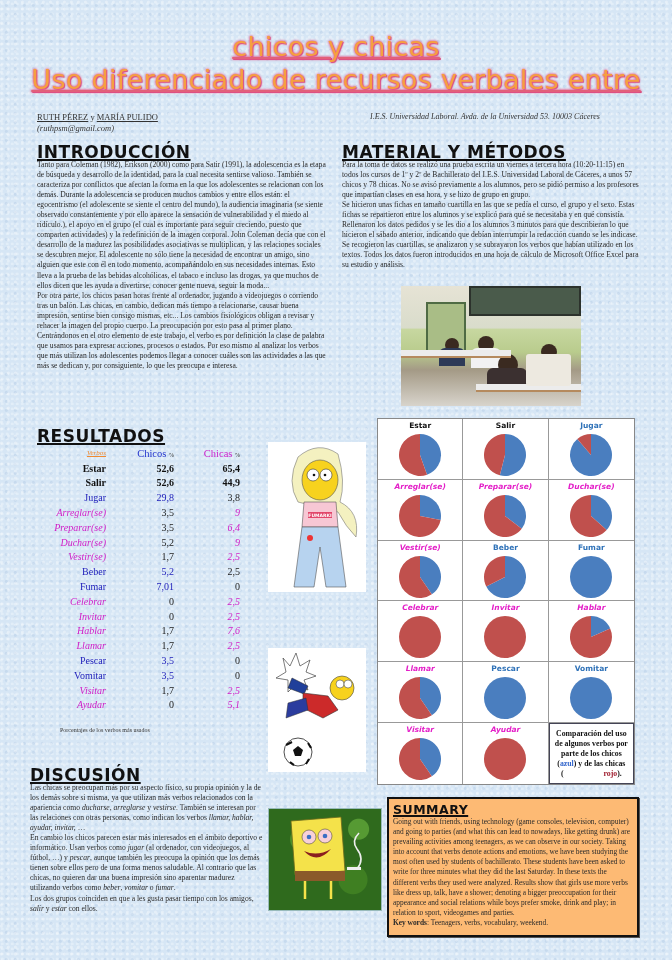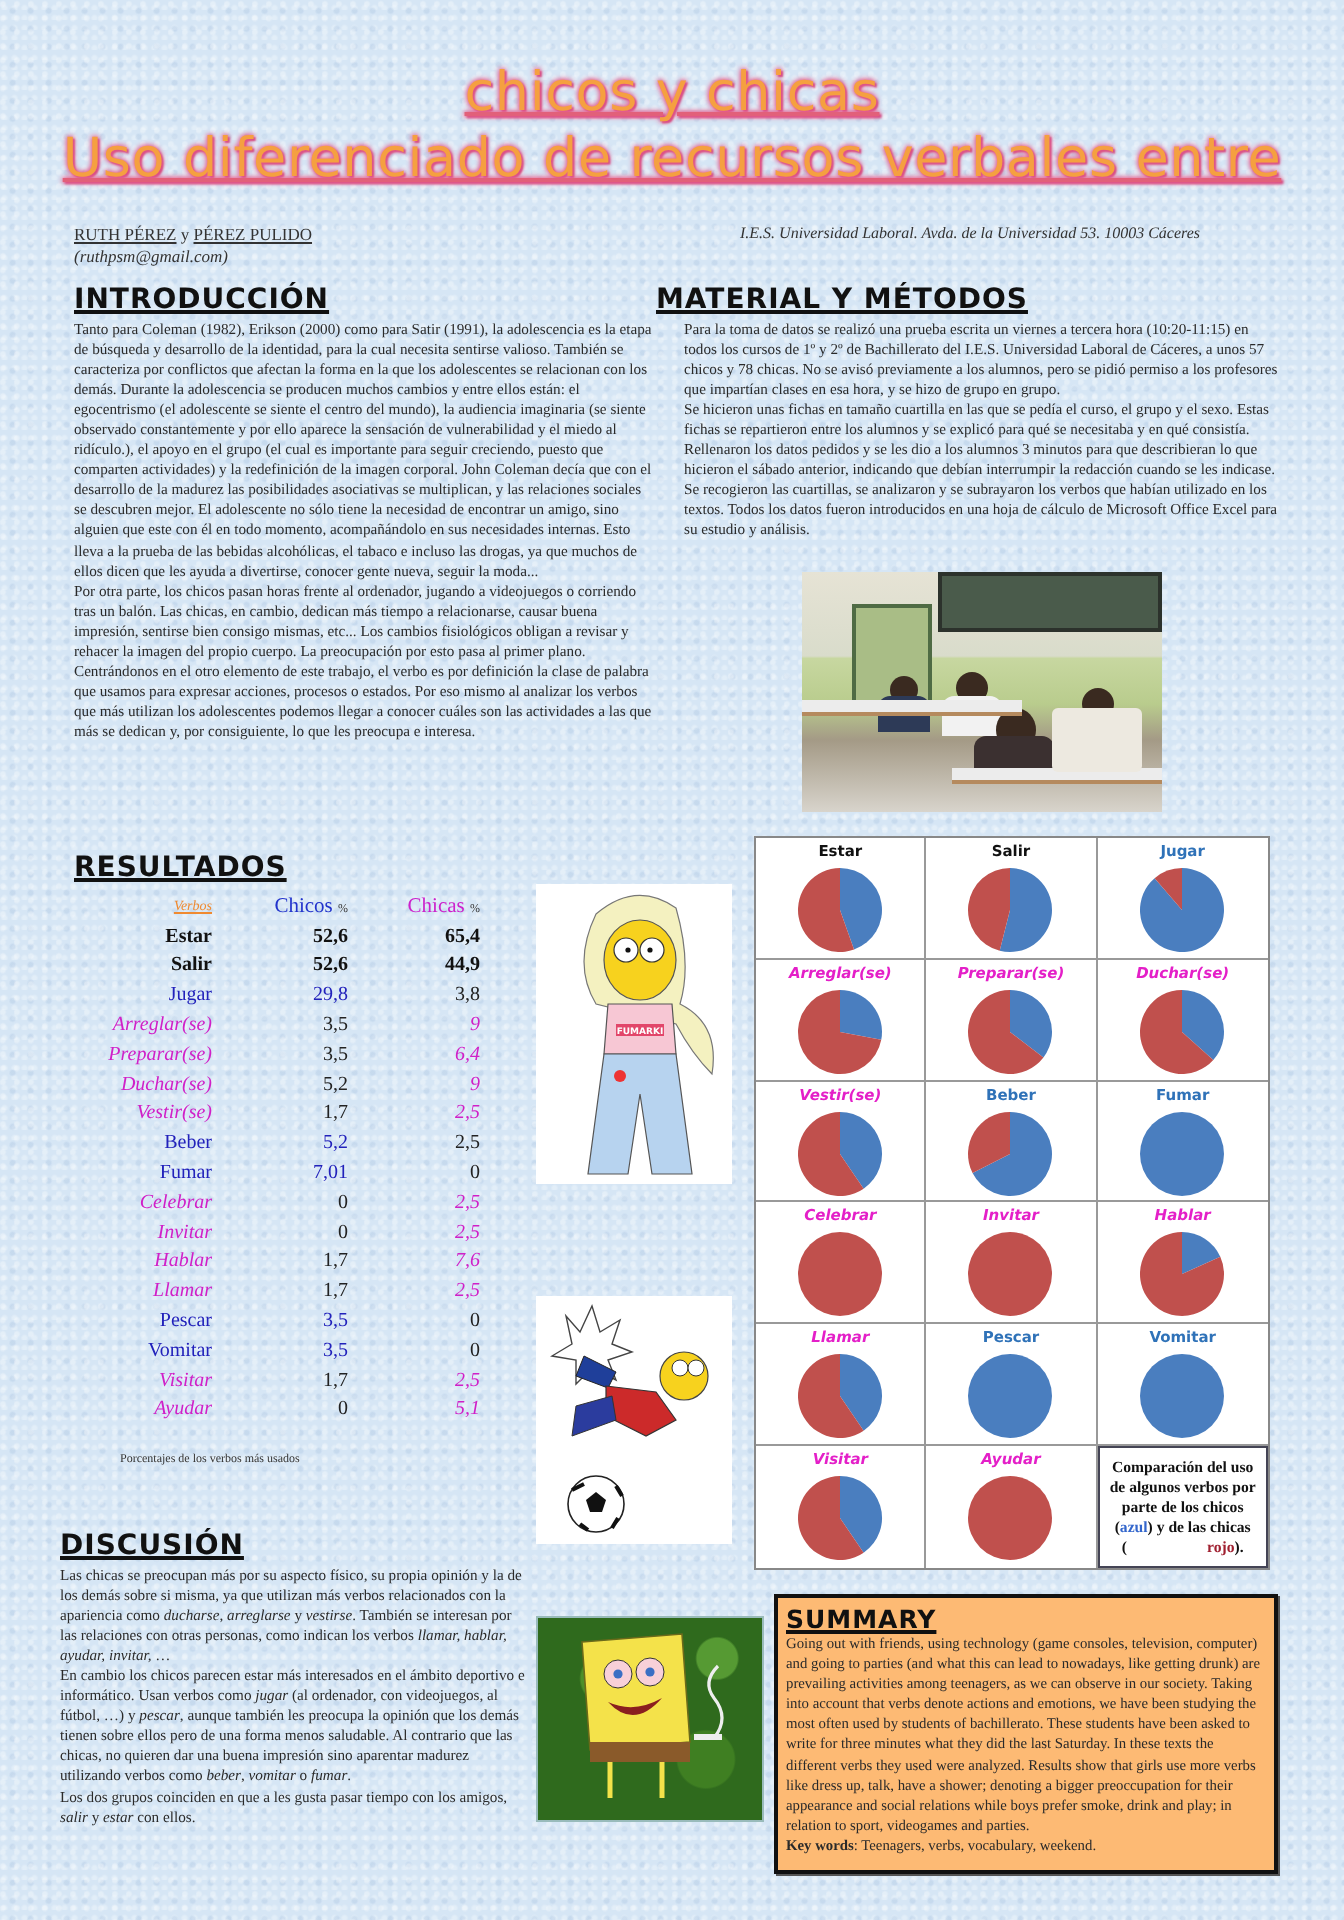--- a/index.html
+++ b/index.html
@@ -28,21 +28,21 @@
     text-shadow: 0 0 2px #e65c8c, 0 0 3px #e65c8c, 1px 1px 1px #d0407a;
   }
   .authors { left: 37px; top: 112px; font-size: 8.5px; line-height: 11px; color: #333; }
   .authors u { text-decoration: underline; }
   .authors .email { font-style: italic; }
   .inst { left: 370px; top: 112px; font-size: 8px; font-style: italic; color: #333; }
 
   h2.sec {
     position: absolute;
     font-family: "DejaVu Sans", sans-serif; font-weight: bold;
-    font-size: 14px; color: #111; letter-spacing: 0.5px;
+    font-size: 17px; color: #111; letter-spacing: 0.5px;
     text-decoration: underline; text-decoration-thickness: 2px;
   }
   .para {
     position: absolute;
     font-size: 7.6px; line-height: 10.05px; color: #2a2a2a;
     text-align: left;
   }
   .para p { margin: 0; }
 
   
@@ -117,33 +117,33 @@
   }
 </style>
 </head>
 <body>
 
 <div class="title">
   <div>chicos y chicas</div>
   <div>Uso diferenciado de recursos verbales entre</div>
 </div>
 <div class="abs authors">
-  <u>RUTH PÉREZ</u><span> y </span><u>PÉREZ PULIDO</u><br>
+  <u>RUTH PÉREZ</u><span> y </span><u>MARÍA PULIDO</u><br>
   <span class="email">(ruthpsm@gmail.com)</span>
 </div>
 <div class="abs inst">I.E.S. Universidad Laboral. Avda. de la Universidad 53. 10003 Cáceres</div>
 
 <h2 class="sec" style="left:37px; top:142px;">INTRODUCCIÓN</h2>
 <div class="para" style="left:37px; top:160px; width:290px;">
   <p>Tanto para Coleman (1982), Erikson (2000) como para Satir (1991), la adolescencia es la etapa de búsqueda y desarrollo de la identidad, para la cual necesita sentirse valioso. También se caracteriza por conflictos que afectan la forma en la que los adolescentes se relacionan con los demás. Durante la adolescencia se producen muchos cambios y entre ellos están: el egocentrismo (el adolescente se siente el centro del mundo), la audiencia imaginaria (se siente observado constantemente y por ello aparece la sensación de vulnerabilidad y el miedo al ridículo.), el apoyo en el grupo (el cual es importante para seguir creciendo, puesto que comparten actividades) y la redefinición de la imagen corporal. John Coleman decía que con el desarrollo de la madurez las posibilidades asociativas se multiplican, y las relaciones sociales se descubren mejor. El adolescente no sólo tiene la necesidad de encontrar un amigo, sino alguien que este con él en todo momento, acompañándolo en sus necesidades internas. Esto lleva a la prueba de las bebidas alcohólicas, el tabaco e incluso las drogas, ya que muchos de ellos dicen que les ayuda a divertirse, conocer gente nueva, seguir la moda...</p>
   <p>Por otra parte, los chicos pasan horas frente al ordenador, jugando a videojuegos o corriendo tras un balón. Las chicas, en cambio, dedican más tiempo a relacionarse, causar buena impresión, sentirse bien consigo mismas, etc... Los cambios fisiológicos obligan a revisar y rehacer la imagen del propio cuerpo. La preocupación por esto pasa al primer plano.</p>
   <p>Centrándonos en el otro elemento de este trabajo, el verbo es por definición la clase de palabra que usamos para expresar acciones, procesos o estados. Por eso mismo al analizar los verbos que más utilizan los adolescentes podemos llegar a conocer cuáles son las actividades a las que más se dedican y, por consiguiente, lo que les preocupa e interesa.</p>
 </div>
 
-<h2 class="sec" style="left:328px; top:142px;">MATERIAL Y MÉTODOS</h2>
+<h2 class="sec" style="left:342px; top:142px;">MATERIAL Y MÉTODOS</h2>
 <div class="para" style="left:342px; top:160px; width:298px;">
   <p>Para la toma de datos se realizó una prueba escrita un viernes a tercera hora (10:20-11:15) en todos los cursos de 1º y 2º de Bachillerato del I.E.S. Universidad Laboral de Cáceres, a unos 57 chicos y 78 chicas. No se avisó previamente a los alumnos, pero se pidió permiso a los profesores que impartían clases en esa hora, y se hizo de grupo en grupo.</p>
   <p>Se hicieron unas fichas en tamaño cuartilla en las que se pedía el curso, el grupo y el sexo. Estas fichas se repartieron entre los alumnos y se explicó para qué se necesitaba y en qué consistía. Rellenaron los datos pedidos y se les dio a los alumnos 3 minutos para que describieran lo que hicieron el sábado anterior, indicando que debían interrumpir la redacción cuando se les indicase.</p>
   <p>Se recogieron las cuartillas, se analizaron y se subrayaron los verbos que habían utilizado en los textos. Todos los datos fueron introducidos en una hoja de cálculo de Microsoft Office Excel para su estudio y análisis.</p>
 </div>
 
 <div class="abs photo">
   <div class="win"></div>
   <div class="door"></div>
   <div class="head" style="left:44px;top:52px;width:14px;height:14px;"></div>

